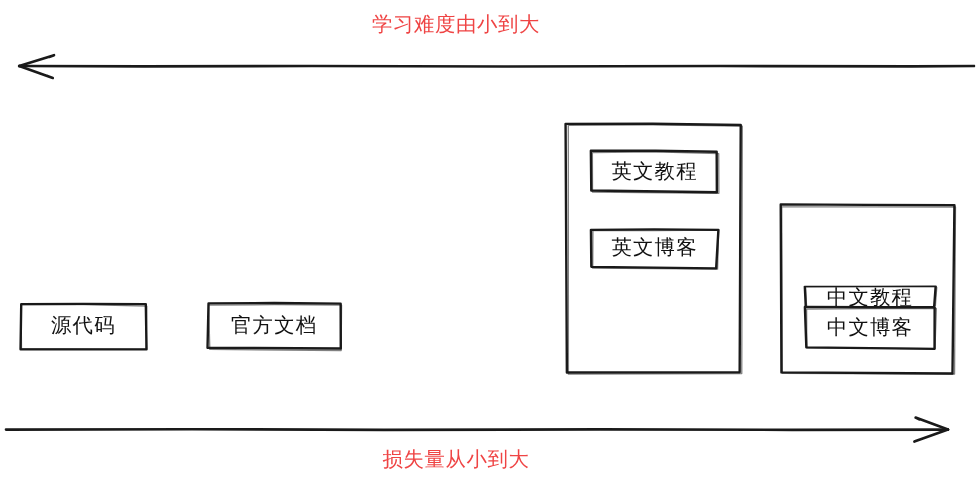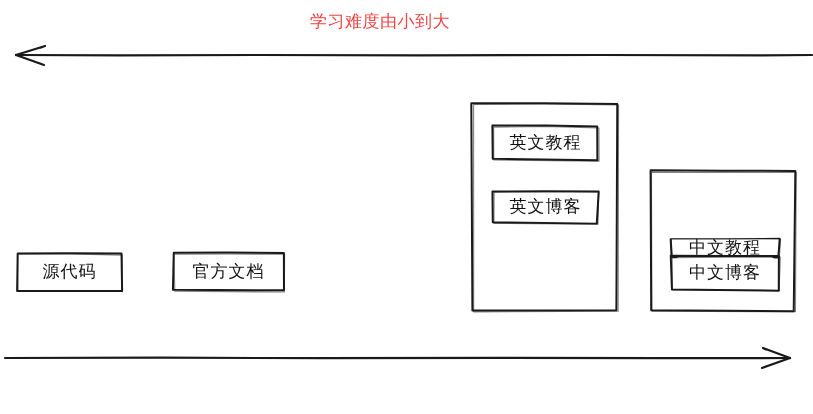--- a/index.html
+++ b/index.html
@@ -147,22 +147,23 @@
   </div>
 
   <div class="node-box" style="left: 670px; top: 190px; width: 110px; height: 20px; margin-top: 48px;">
     <svg class="sketch-rect" preserveAspectRatio="none" viewBox="0 0 110 36">
         <path d="M0.6694395693342385 1.3253477101797926 L54.67702388785641 1.2336011891409762 L109.73097591471438 0.7284345626963463 L108.30572418598724 35.390891838628285 L1.5604421619607334 34.82228679709243 Z" fill="none" stroke="#1a1a1a" stroke-width="2" stroke-linejoin="round" stroke-linecap="round" opacity="1"></path>
         <path d="M1.2360738754906104 1.8802061561402892 L54.39728660592683 2.273194552014207 L110.64274864268617 2.4144939426400205 L109.24488792449463 36.36486320554505 L2.3085750583133544 35.71144828848142 Z" fill="none" stroke="#1a1a1a" stroke-width="1.1" stroke-linejoin="round" stroke-linecap="round" opacity="0.55"></path>
       </svg>
     <span class="node-label">中文教程</span>
   </div>
 
-  <div class="node-box" style="left: 670px; top: 255px; width: 110px; height: 36px; border-radius: 16px;">
+  <div class="node-box" style="left: 670px; top: 255px; width: 110px; height: 36px;">
     <svg class="sketch-rect" preserveAspectRatio="none" viewBox="0 0 110 36">
         <path d="M0.7421595225772631 0.7073443415143268 L54.35757160194105 1.0400599006749969 L108.86484899551833 0.9357859612609195 L108.78725123456086 35.724285317177085 L1.9513078695402053 34.483094215757724 Z" fill="none" stroke="#1a1a1a" stroke-width="2" stroke-linejoin="round" stroke-linecap="round" opacity="1"></path>
         <path d="M2.1763771062141175 2.6231605536877924 L55.13096680684526 2.1643314366528443 L110.29443130548785 2.097318268053847 L109.15887222316064 35.47762832659186 L2.3439186576492705 34.77364177711943 Z" fill="none" stroke="#1a1a1a" stroke-width="1.1" stroke-linejoin="round" stroke-linecap="round" opacity="0.55"></path>
       </svg>
     <span class="node-label">中文博客</span>
   </div>
 
+  <div class="axis-label" id="bottom-axis-label">损失量从小到大</div>
 
 </div>
 
 </body></html>

